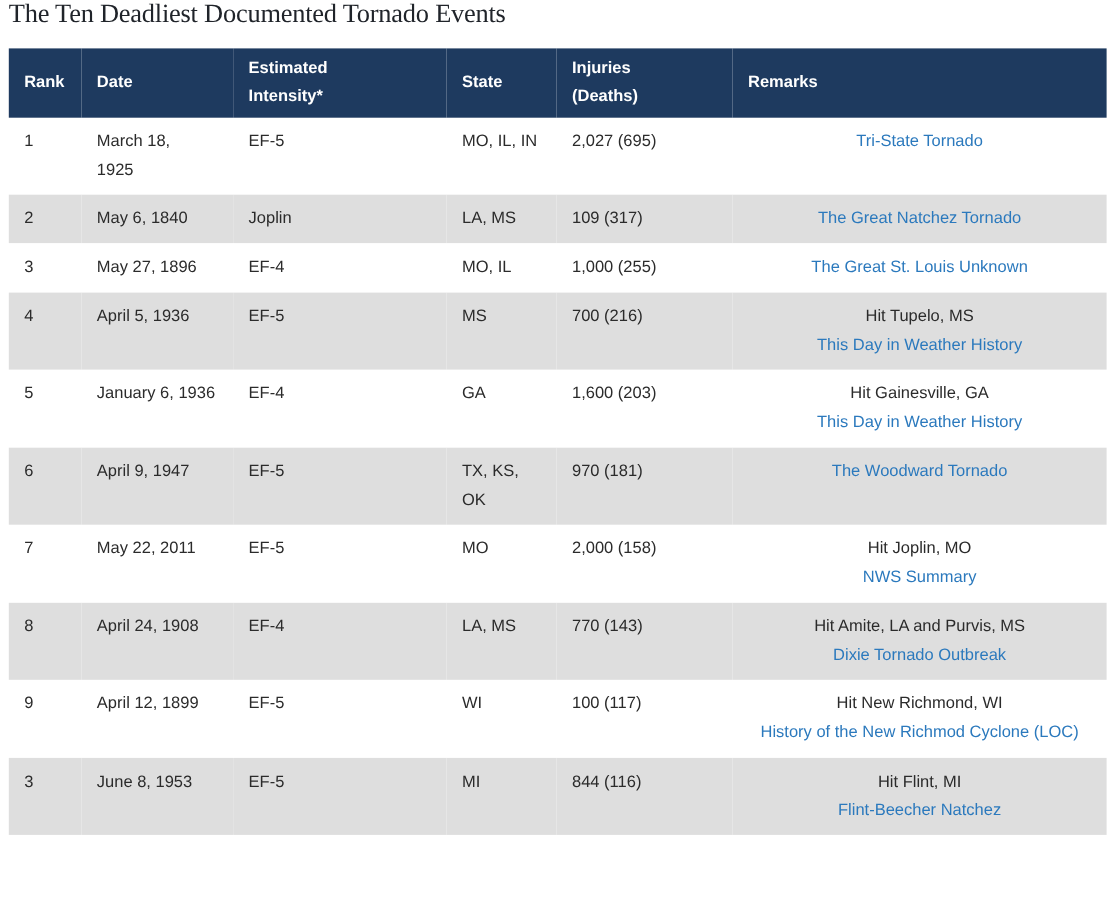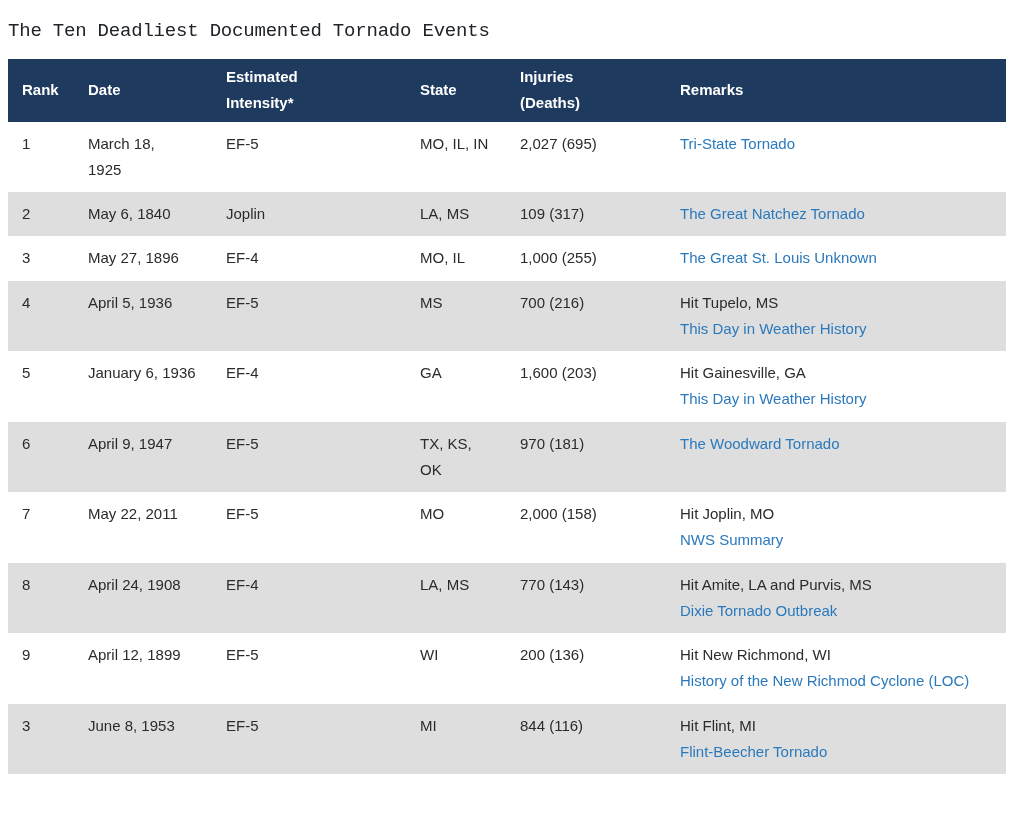--- a/index.html
+++ b/index.html
@@ -12,25 +12,25 @@
   }
   *{box-sizing:border-box;}
   html,body{margin:0;padding:0;background:#ffffff;}
   body{
     font-family:"Liberation Sans", sans-serif;
     color:var(--text);
     width:1014px;
   }
   .wrap{padding:0 8px;}
   h1.page-title{
-    font-family:Liberation Mono, monospace;
+    font-family:Liberation Serif, serif;
     font-weight:400;
-    font-size:19px;
+    font-size:24px;
     color:var(--title);
-    margin:20px 0 17px 0;
+    margin:0 0 17px 0;
     letter-spacing:-0.2px;
   }
   table.data-table{
     border-collapse:collapse;
     table-layout:fixed;
     width:998px;
   }
   col.c-rank{width:66px;}
   col.c-date{width:138px;}
   col.c-intensity{width:194px;}
@@ -49,21 +49,21 @@
     white-space:pre-line;
   }
   tbody td{
     font-size:15px;
     vertical-align:top;
     padding:9px 14px;
     line-height:1.75;
     white-space:pre-line;
   }
   tbody tr:nth-child(even){background:var(--row-alt-bg);}
-  .remark-line{display:block;}
+  .remark-line{display:block;text-align:center;}
   a.remark-link{
     color:var(--link);
     text-decoration:none;
     cursor:pointer;
   }
 </style>
 </head>
 <body>
 
 <main class="wrap">
@@ -155,26 +155,26 @@
           <td>EF-4</td>
           <td>LA, MS</td>
           <td>770 (143)</td>
           <td><span class="remark-line">Hit Amite, LA and Purvis, MS</span><a class="remark-line remark-link">Dixie Tornado Outbreak</a></td>
         </tr>
         <tr>
           <td>9</td>
           <td>April 12, 1899</td>
           <td>EF-5</td>
           <td>WI</td>
-          <td>200 (136)</td>
+          <td>100 (117)</td>
           <td><span class="remark-line">Hit New Richmond, WI</span><a class="remark-line remark-link">History of the New Richmod Cyclone (LOC)</a></td>
         </tr>
         <tr>
           <td>3</td>
           <td>June 8, 1953</td>
           <td>EF-5</td>
           <td>MI</td>
           <td>844 (116)</td>
-          <td><span class="remark-line">Hit Flint, MI</span><a class="remark-line remark-link">Flint-Beecher Tornado</a></td>
+          <td><span class="remark-line">Hit Flint, MI</span><a class="remark-line remark-link">Flint-Beecher Natchez</a></td>
         </tr>
       </tbody>
   </table>
 </main>
 
 </body></html>

